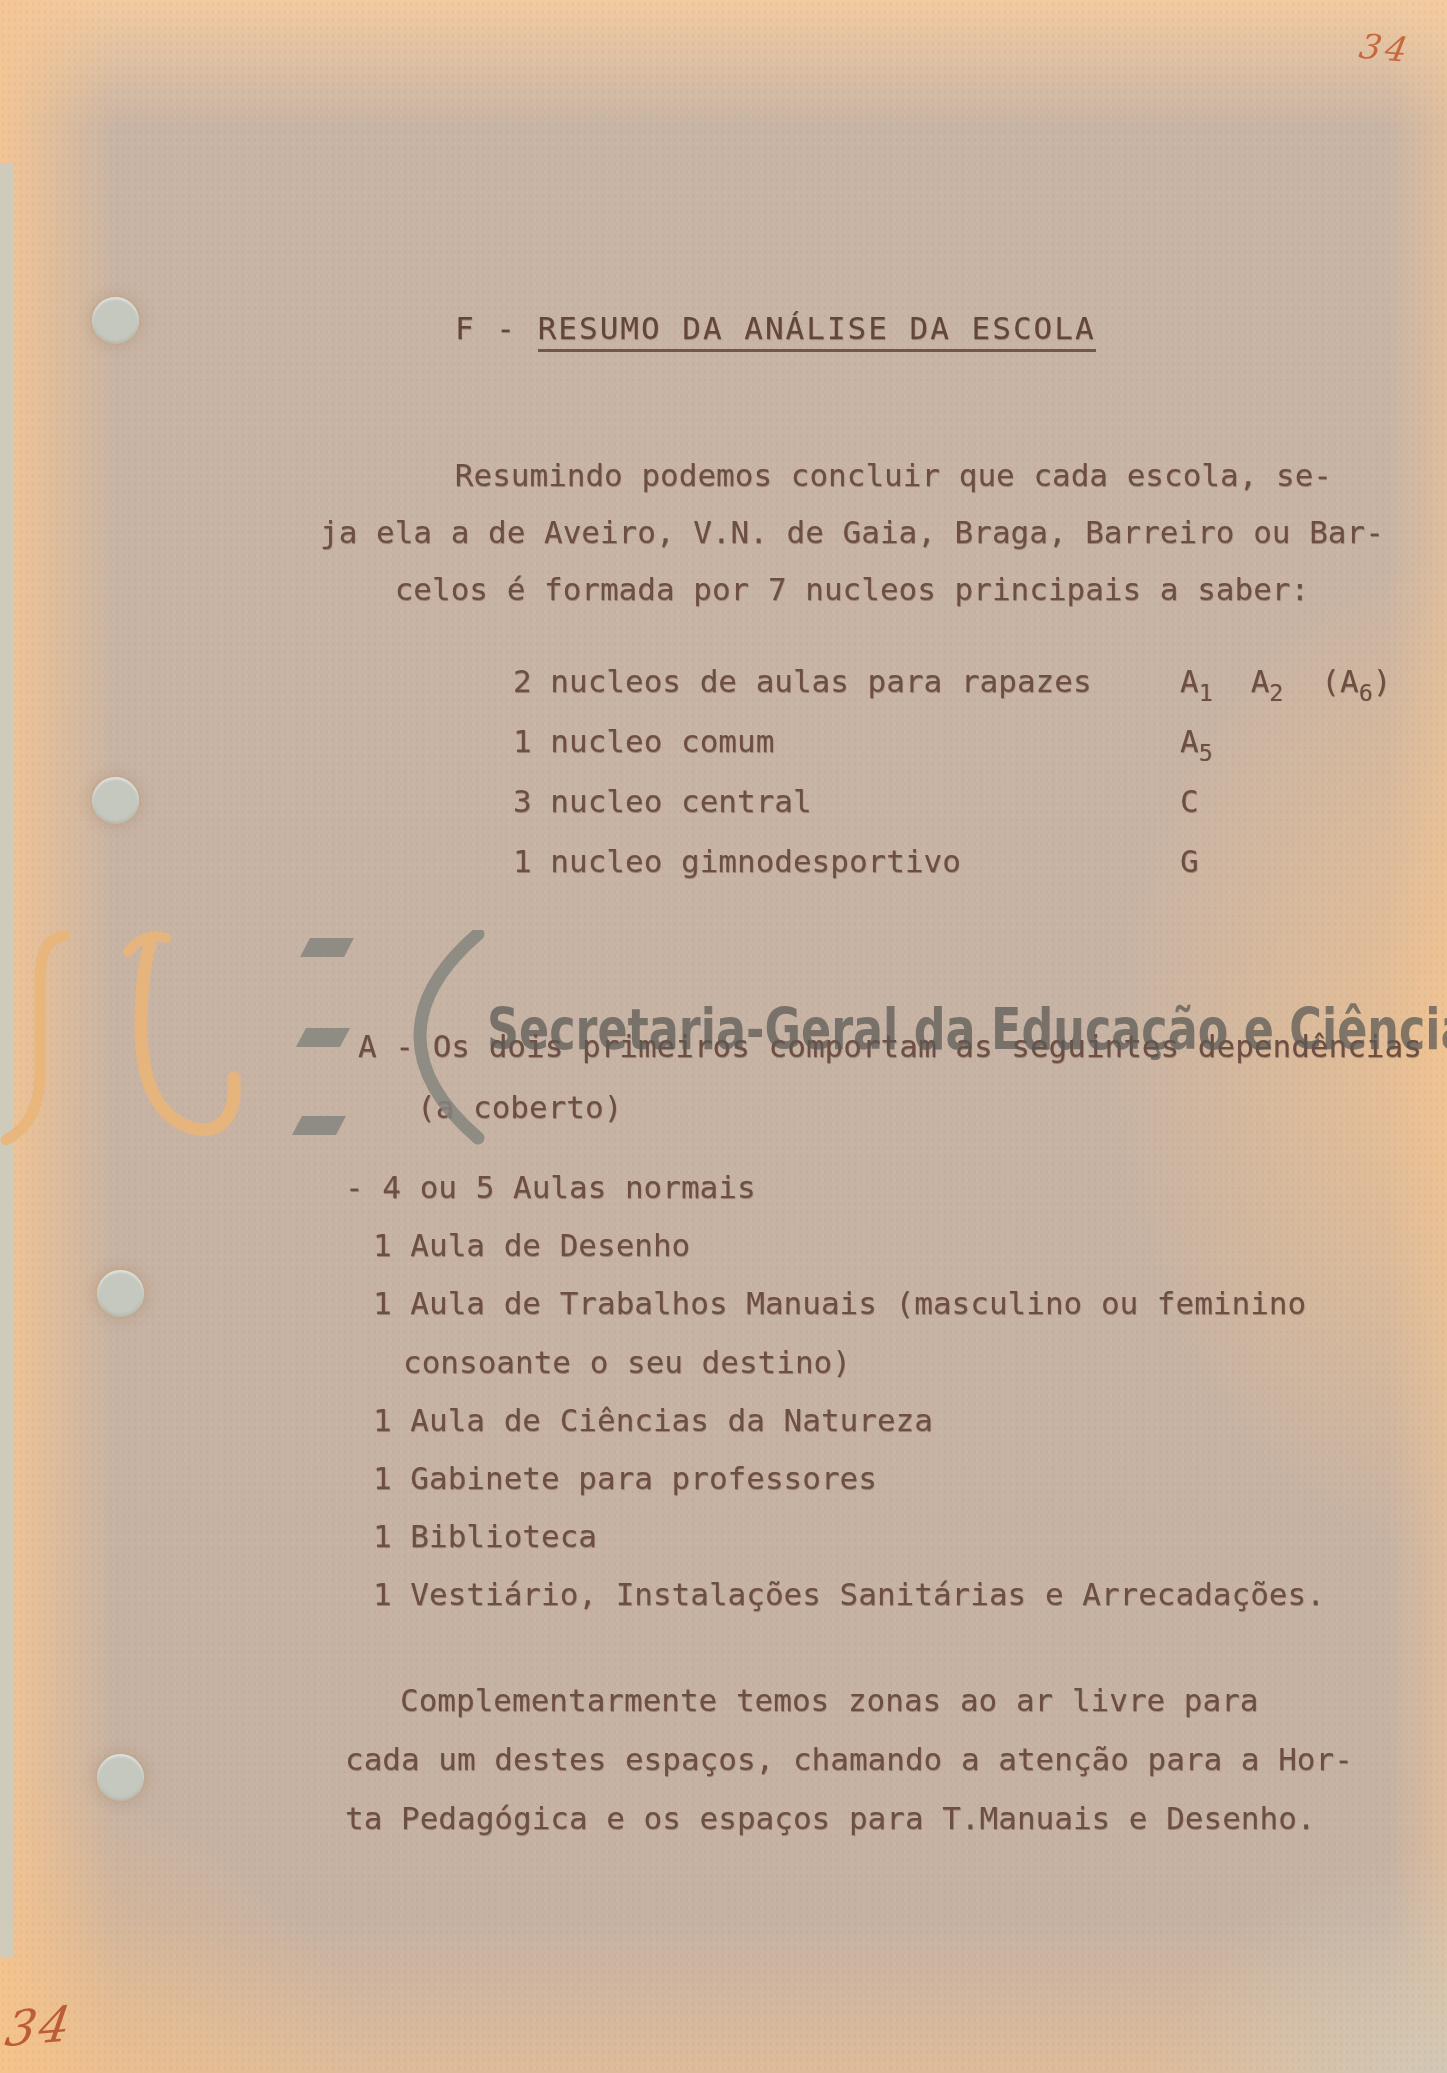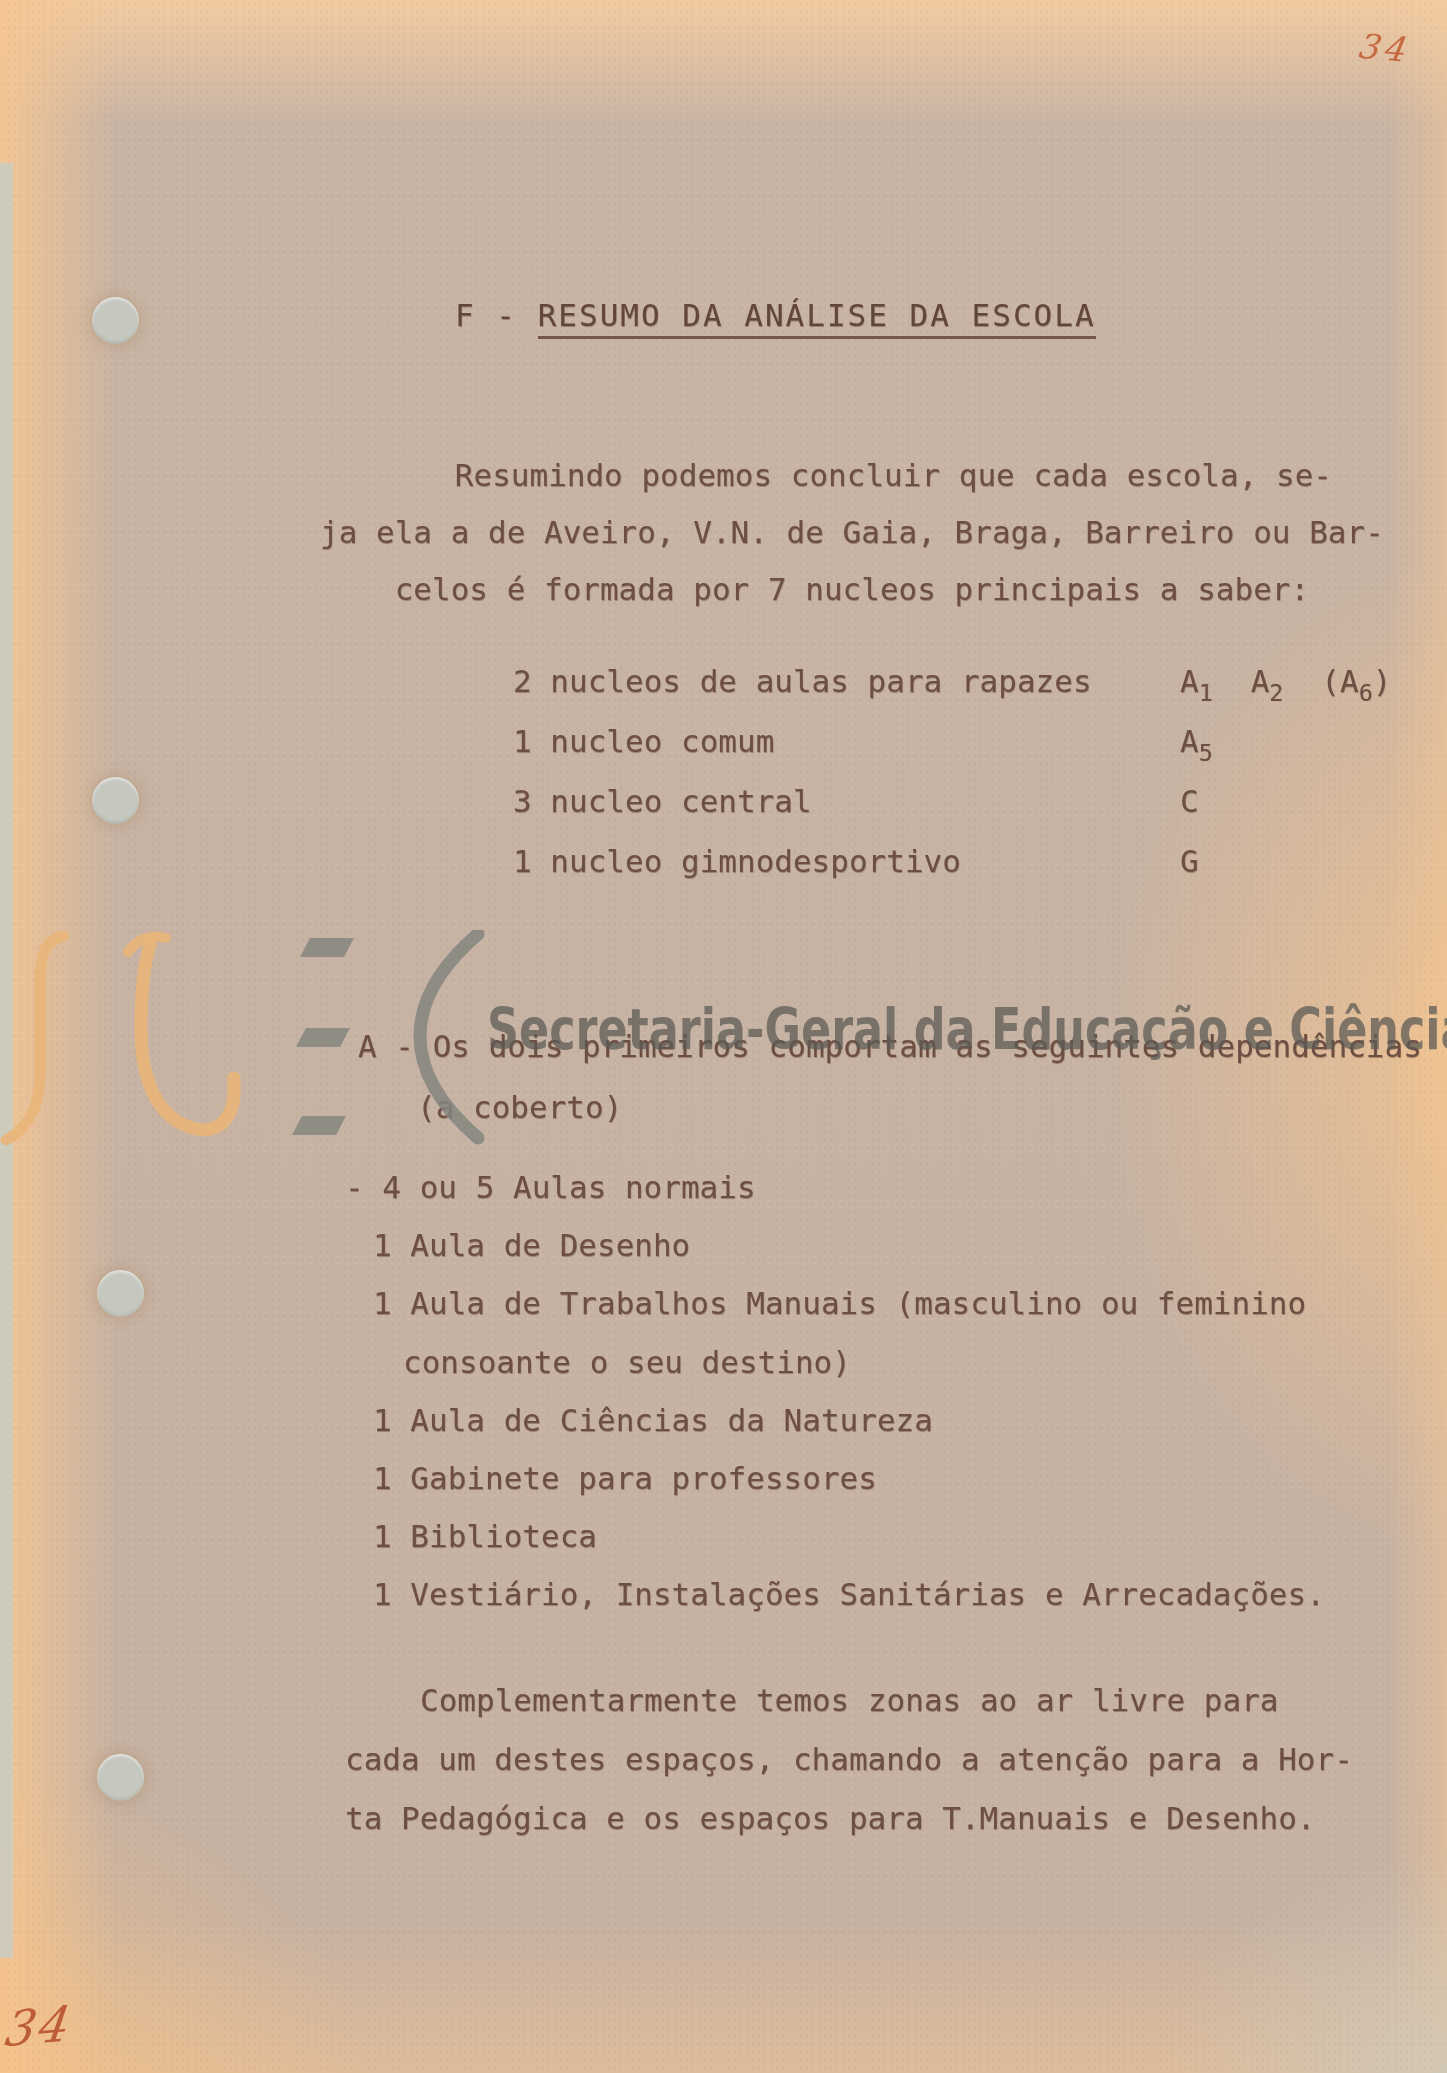--- a/index.html
+++ b/index.html
@@ -31,40 +31,40 @@
   .scanner-edge{
     position:absolute;left:0;top:163px;width:13px;height:1795px;
     background:#c9ccc2;opacity:0.85;
   }
   .hole{
     position:absolute;width:47px;height:47px;border-radius:50%;
     background:#c5c8bf;
     box-shadow:0 0 0 2px rgba(196,164,130,0.30), 0 0 12px 5px rgba(150,110,80,0.16),
                inset 0 2px 3px rgba(255,255,255,0.55), inset 0 -2px 3px rgba(100,80,60,0.15);
   }
-  .doc-title{left:455px;top:297px;letter-spacing:2px;color:#63463a;text-align:right;}
+  .doc-title{left:455px;top:310px;letter-spacing:2px;color:#63463a;text-align:right;}
   .doc-title .u{
     border-bottom:3px solid rgba(99,70,58,0.85);
     padding-bottom:3px;
   }
   .para{line-height:57px;}
   .para-intro{left:320px;top:447px;text-align:center;}
   .para-intro .line:first-child{margin-left:83px;}
   .nucleos{left:513px;top:651px;}
   .nucleos .row{position:relative;height:60px;line-height:60px;}
   .nucleos .codes{position:absolute;left:667px;top:0;}
   .code-token{margin-right:38px;text-align:center;}
   .code-token sub{font-size:0.75em;vertical-align:-0.38em;line-height:0;}
   .section-a-heading{left:358px;top:1028px;}
   .section-a-subnote{left:417px;top:1089px;}
   .deps{left:345px;top:1158px;line-height:58.2px;}
   .dep-indent-1{margin-left:28px;}
   .dep-indent-2{margin-left:58px;}
   .para-closing{left:345px;top:1671px;line-height:59px;}
-  .para-closing .line:first-child{margin-left:75px;}
+  .para-closing .line:first-child{margin-left:55px;}
   .hand-num{
     position:absolute;
     font-family:"DejaVu Serif","Liberation Serif",serif;
     font-style:italic;
     white-space:nowrap;
   }
   .hand-num.top{
     left:1360px;top:28px;font-size:34px;color:#c25a31;opacity:0.85;
     transform:rotate(5deg) skewX(-6deg);
     letter-spacing:4px;

